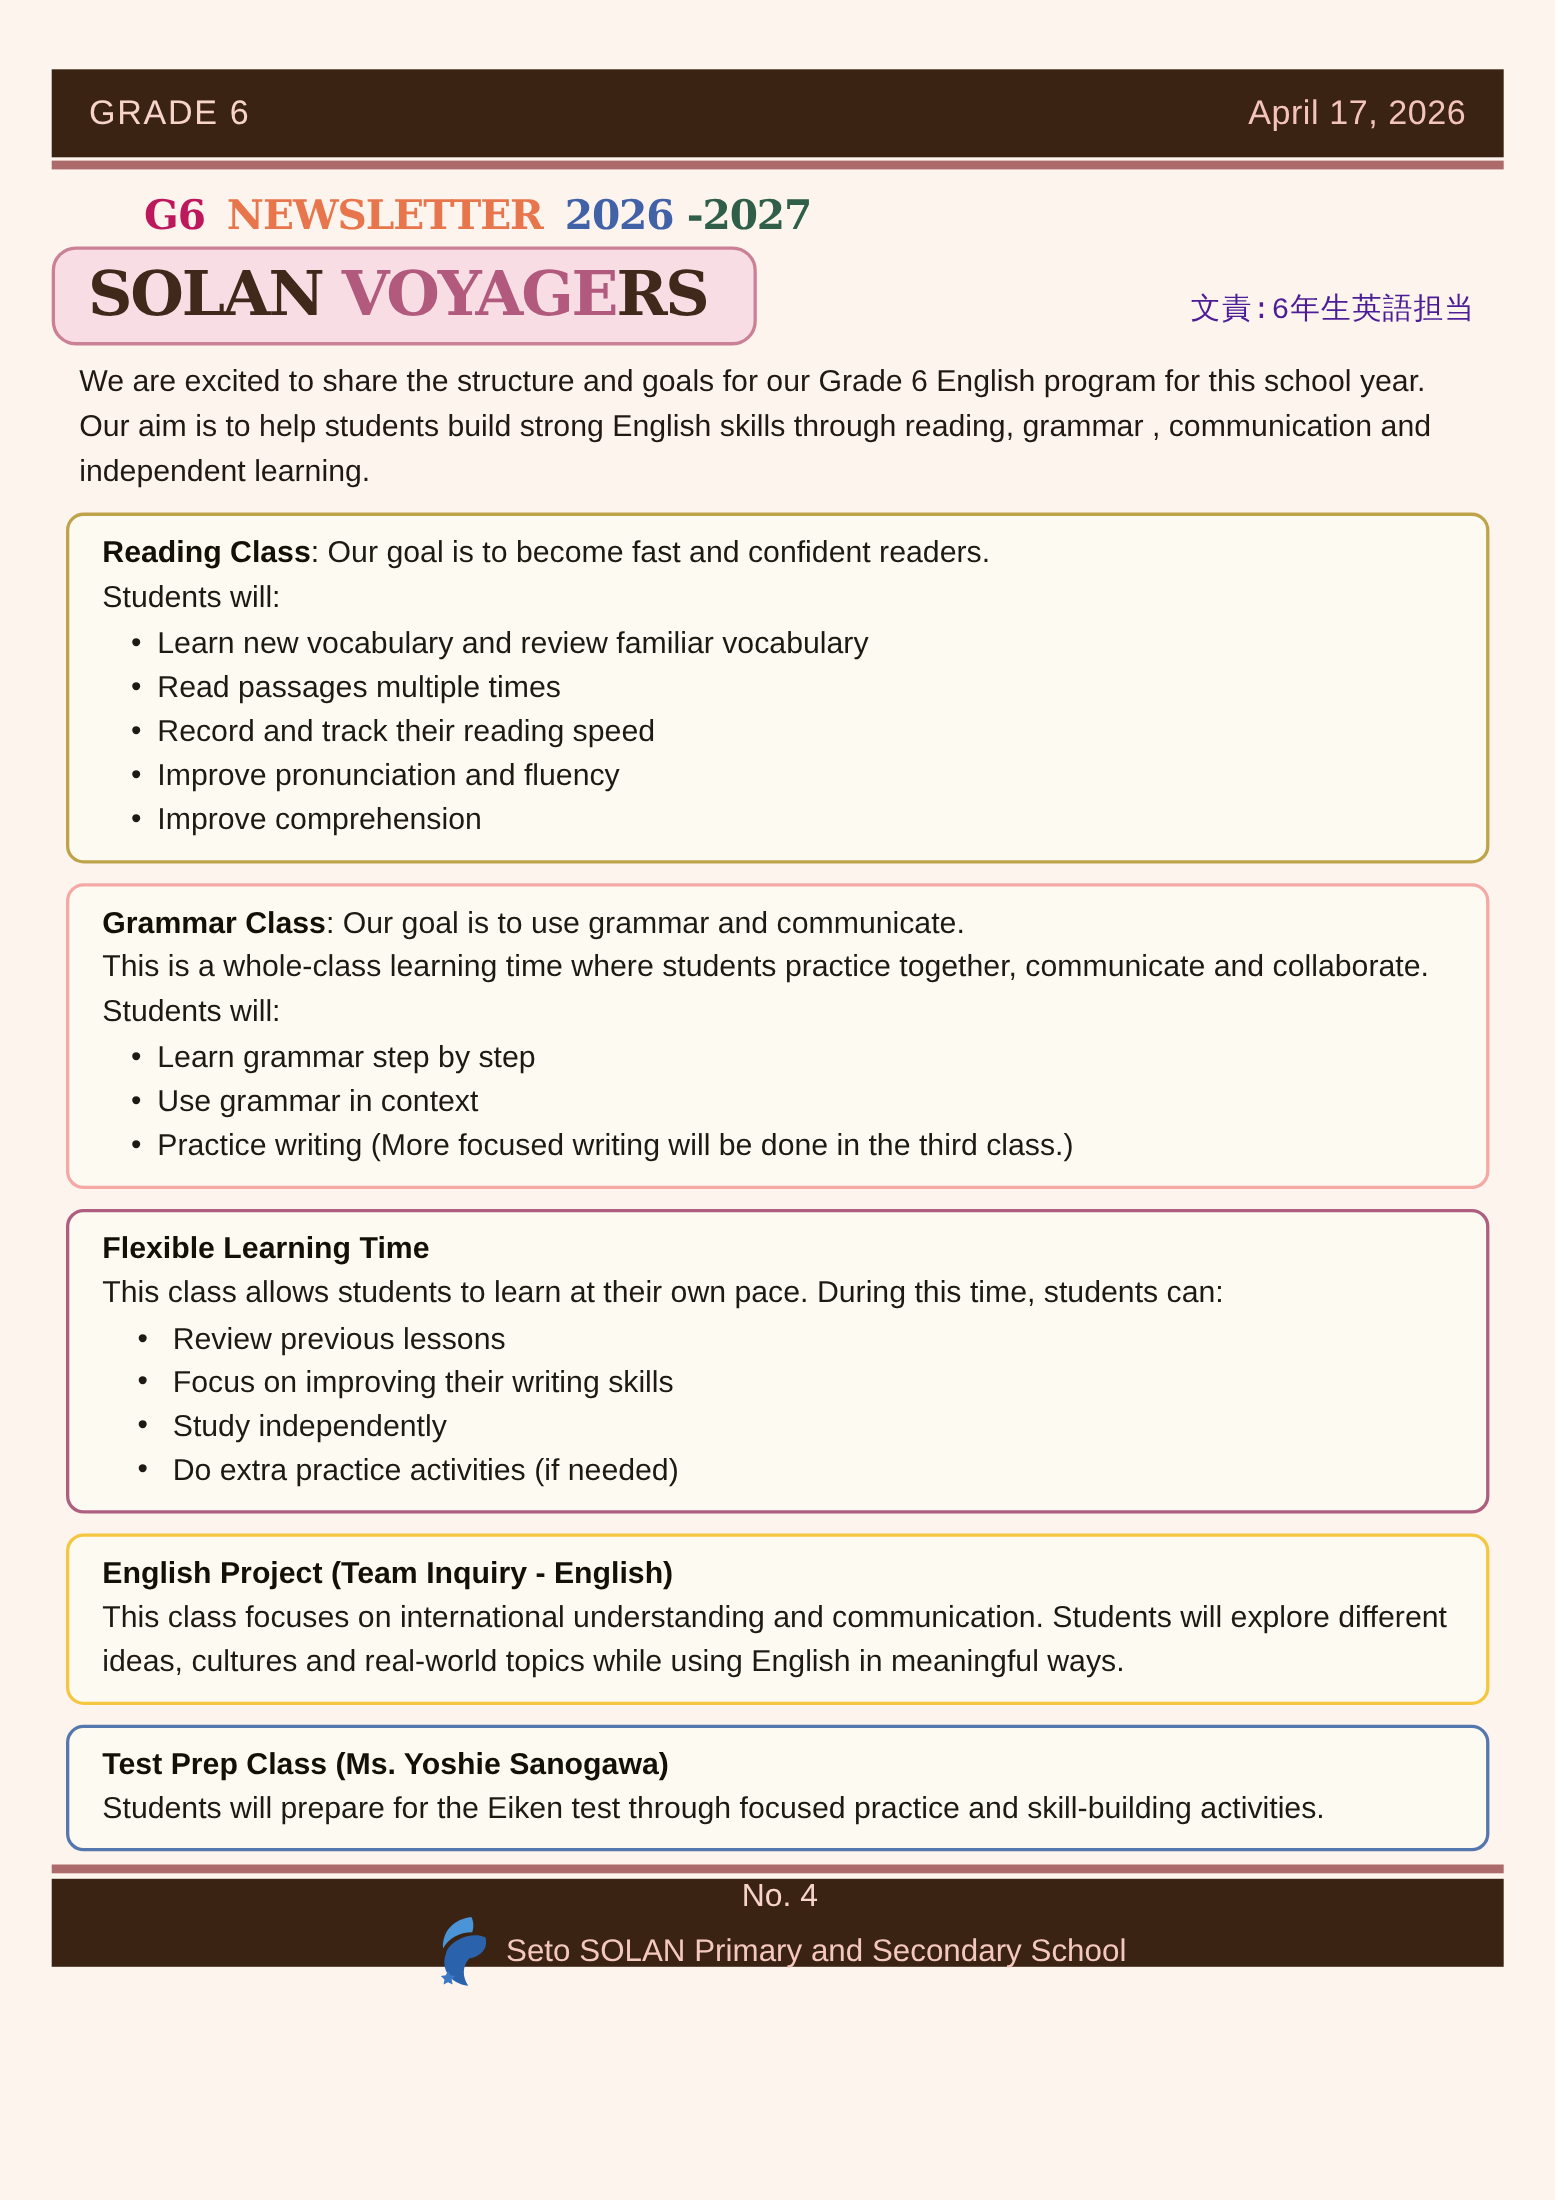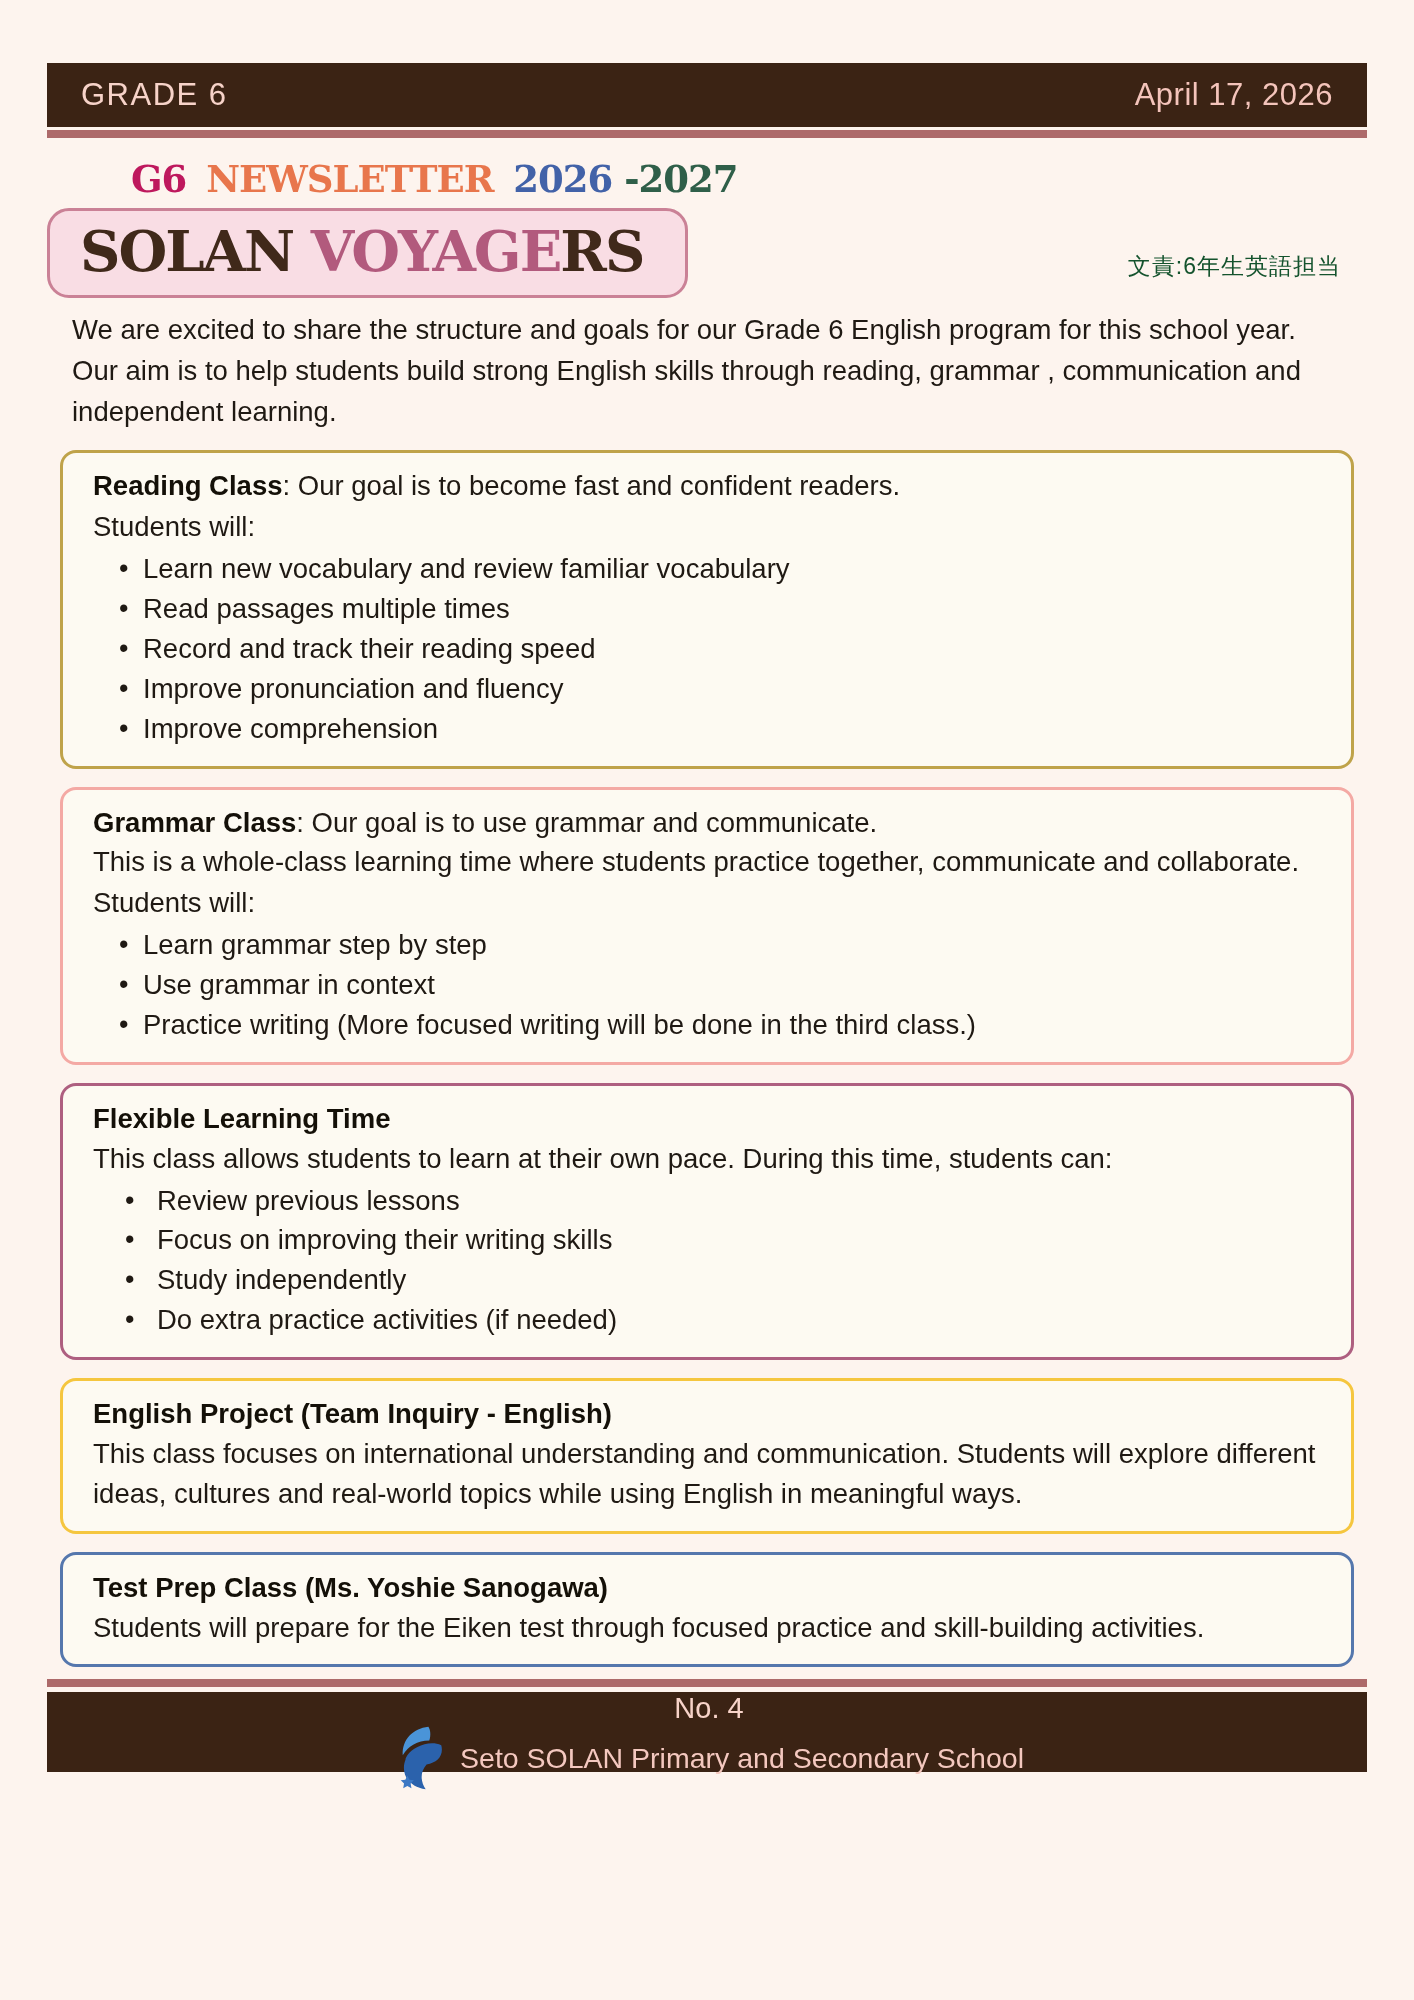--- a/index.html
+++ b/index.html
@@ -8,21 +8,21 @@
     width: 1414px; height: 2000px;
     font-family: "Liberation Sans", sans-serif;
     color: #211a13;
     overflow: hidden;
     position: relative;
   }
 
   
   .header-bar {
     margin: 63px 47px 0;
-    height: 64px;
+    height: 80px;
     background: #3b2314;
     display: flex; justify-content: space-between; align-items: center;
     padding: 0 34px;
   }
   .header-bar .grade {
     color: #f7d3c9; font-size: 31px; letter-spacing: 1.5px;
   }
   .header-bar .date {
     color: #f4c4bb; font-size: 31px; letter-spacing: 0.5px;
   }
@@ -64,23 +64,24 @@
     letter-spacing: -2px;
     line-height: 1.15;
     white-space: nowrap;
   }
   .tt-brown { color: #40291a; }
   .tt-pink  { color: #b25a7d; }
 
   .byline {
     position: absolute;
     right: 26px; bottom: 16px;
-    font-size: 23px;
-    color: #14532d;
+    font-size: 27px;
+    color: #4c1d95;
     letter-spacing: 1px;
+    font-family: Liberation Mono, monospace;
   }
 
   
   .intro {
     margin: 12px 72px 0;
     font-size: 27.5px;
     line-height: 1.48;
     color: #1f1913;
   }
 

